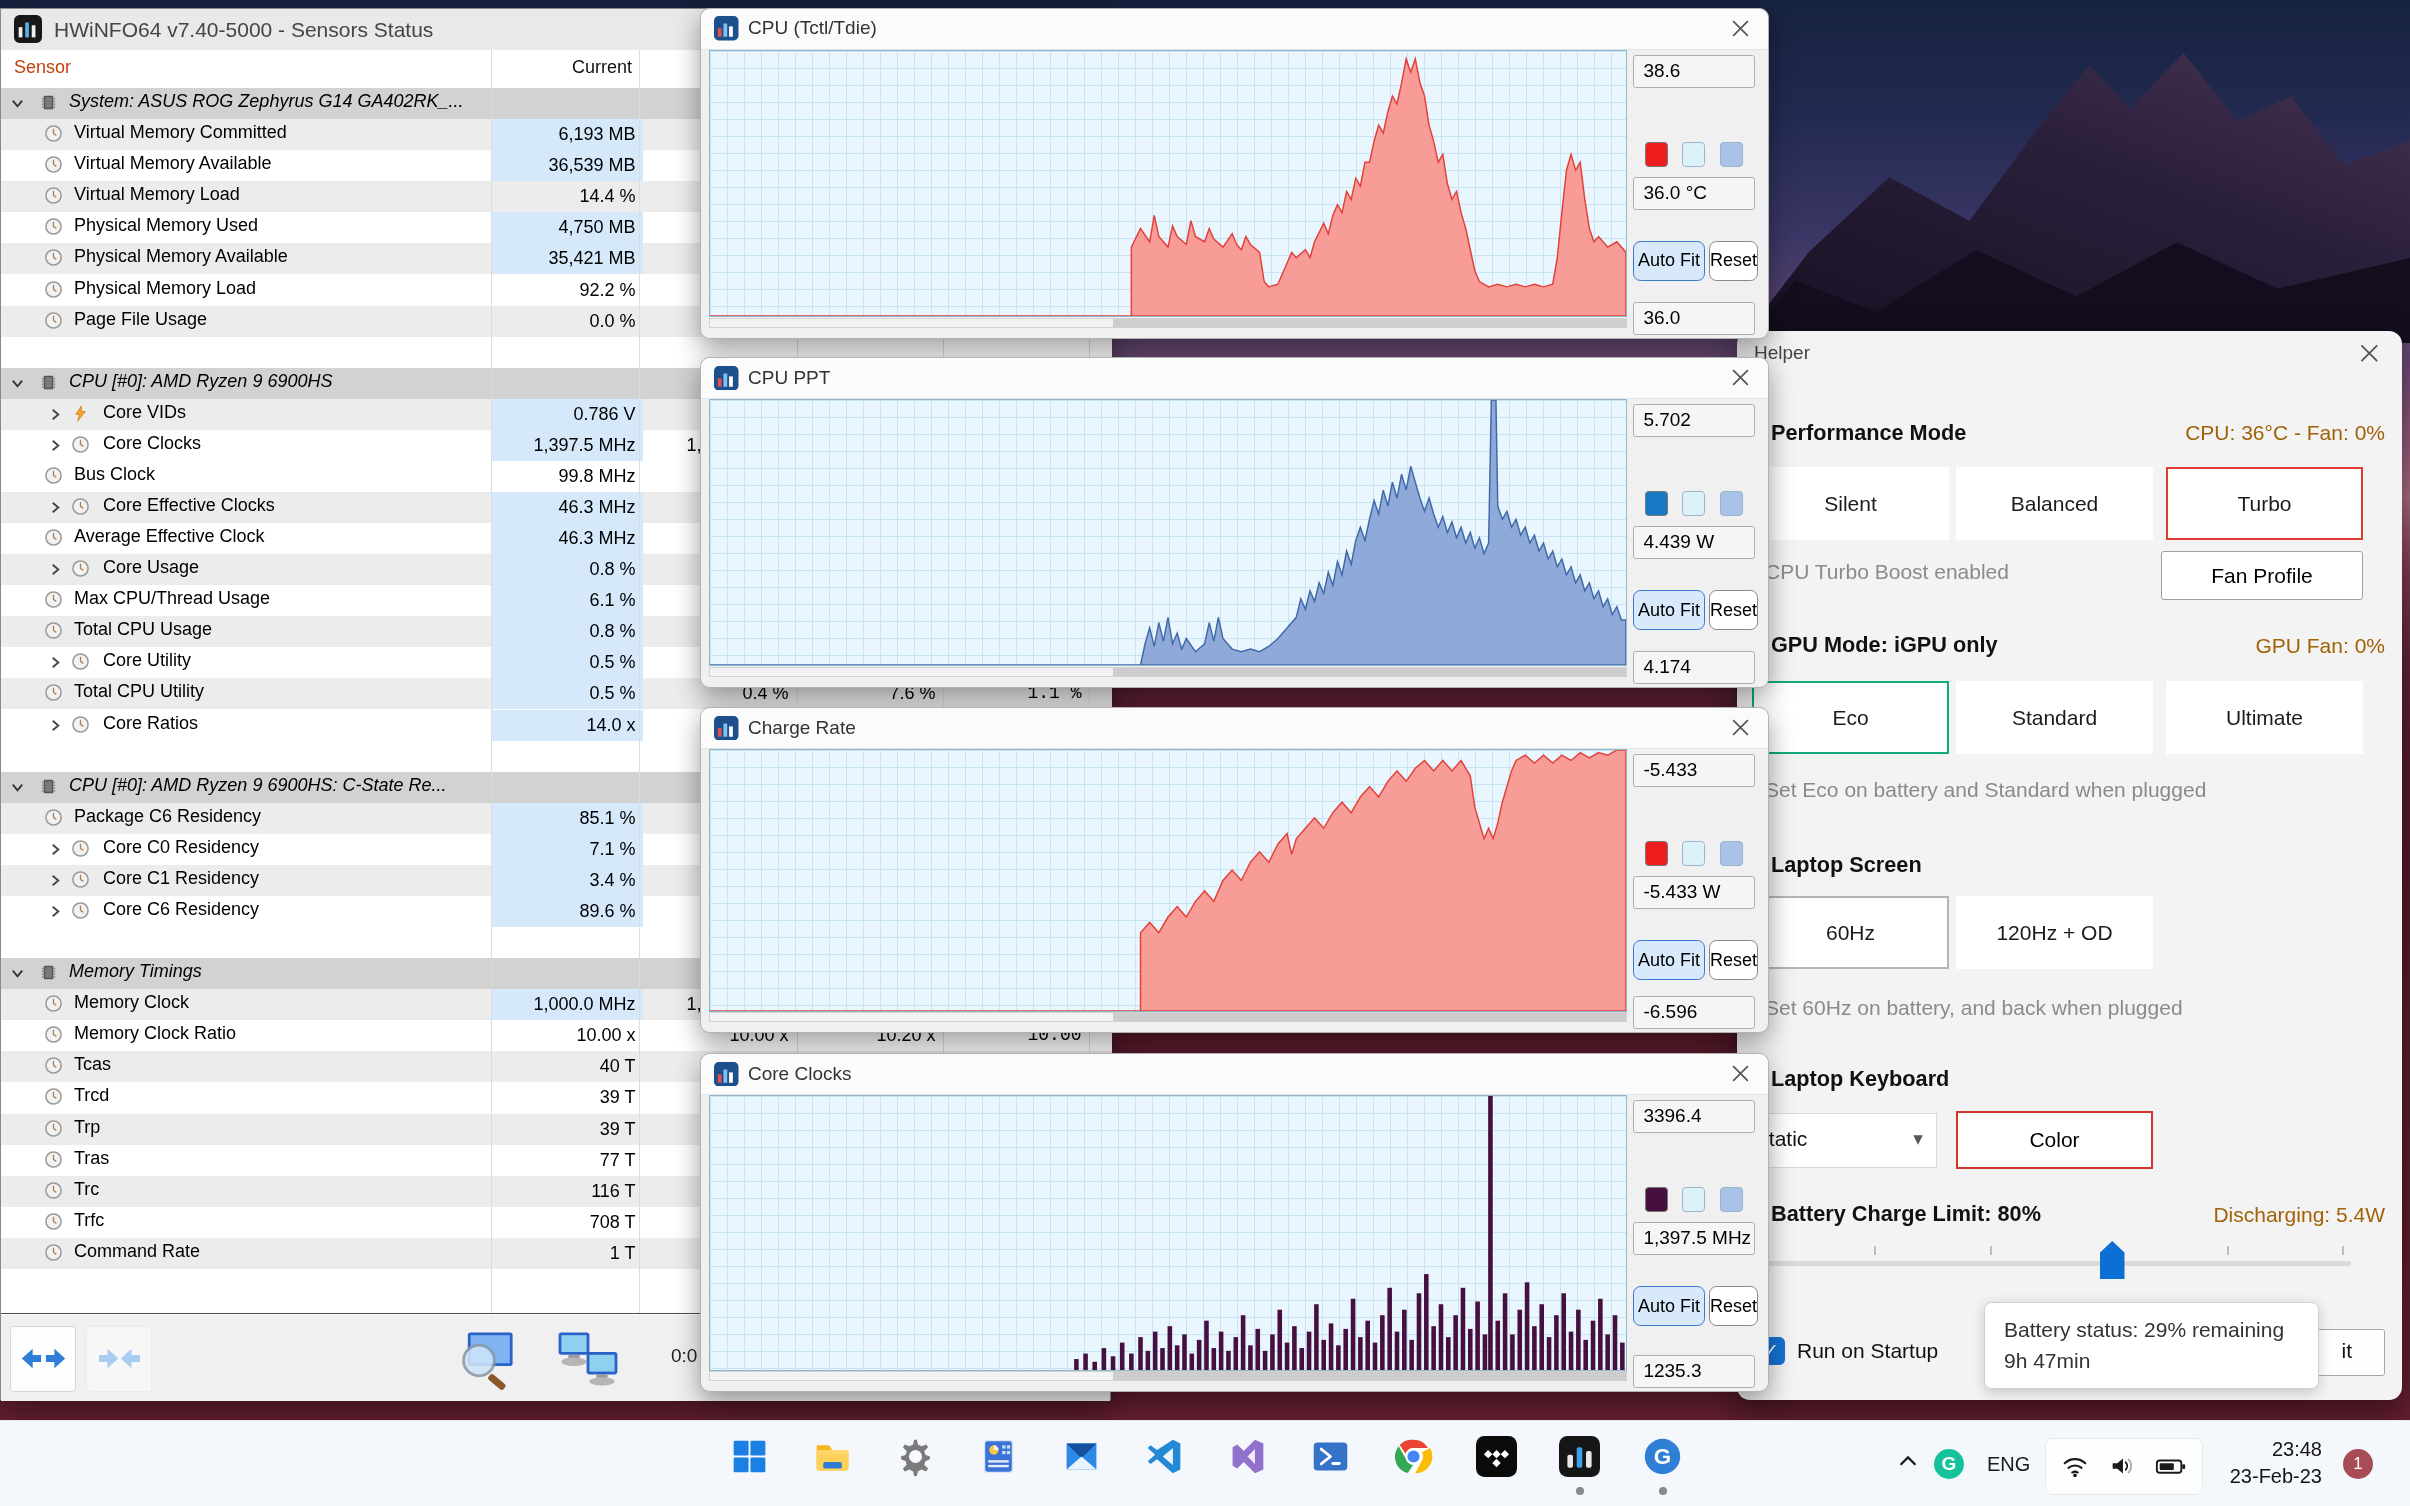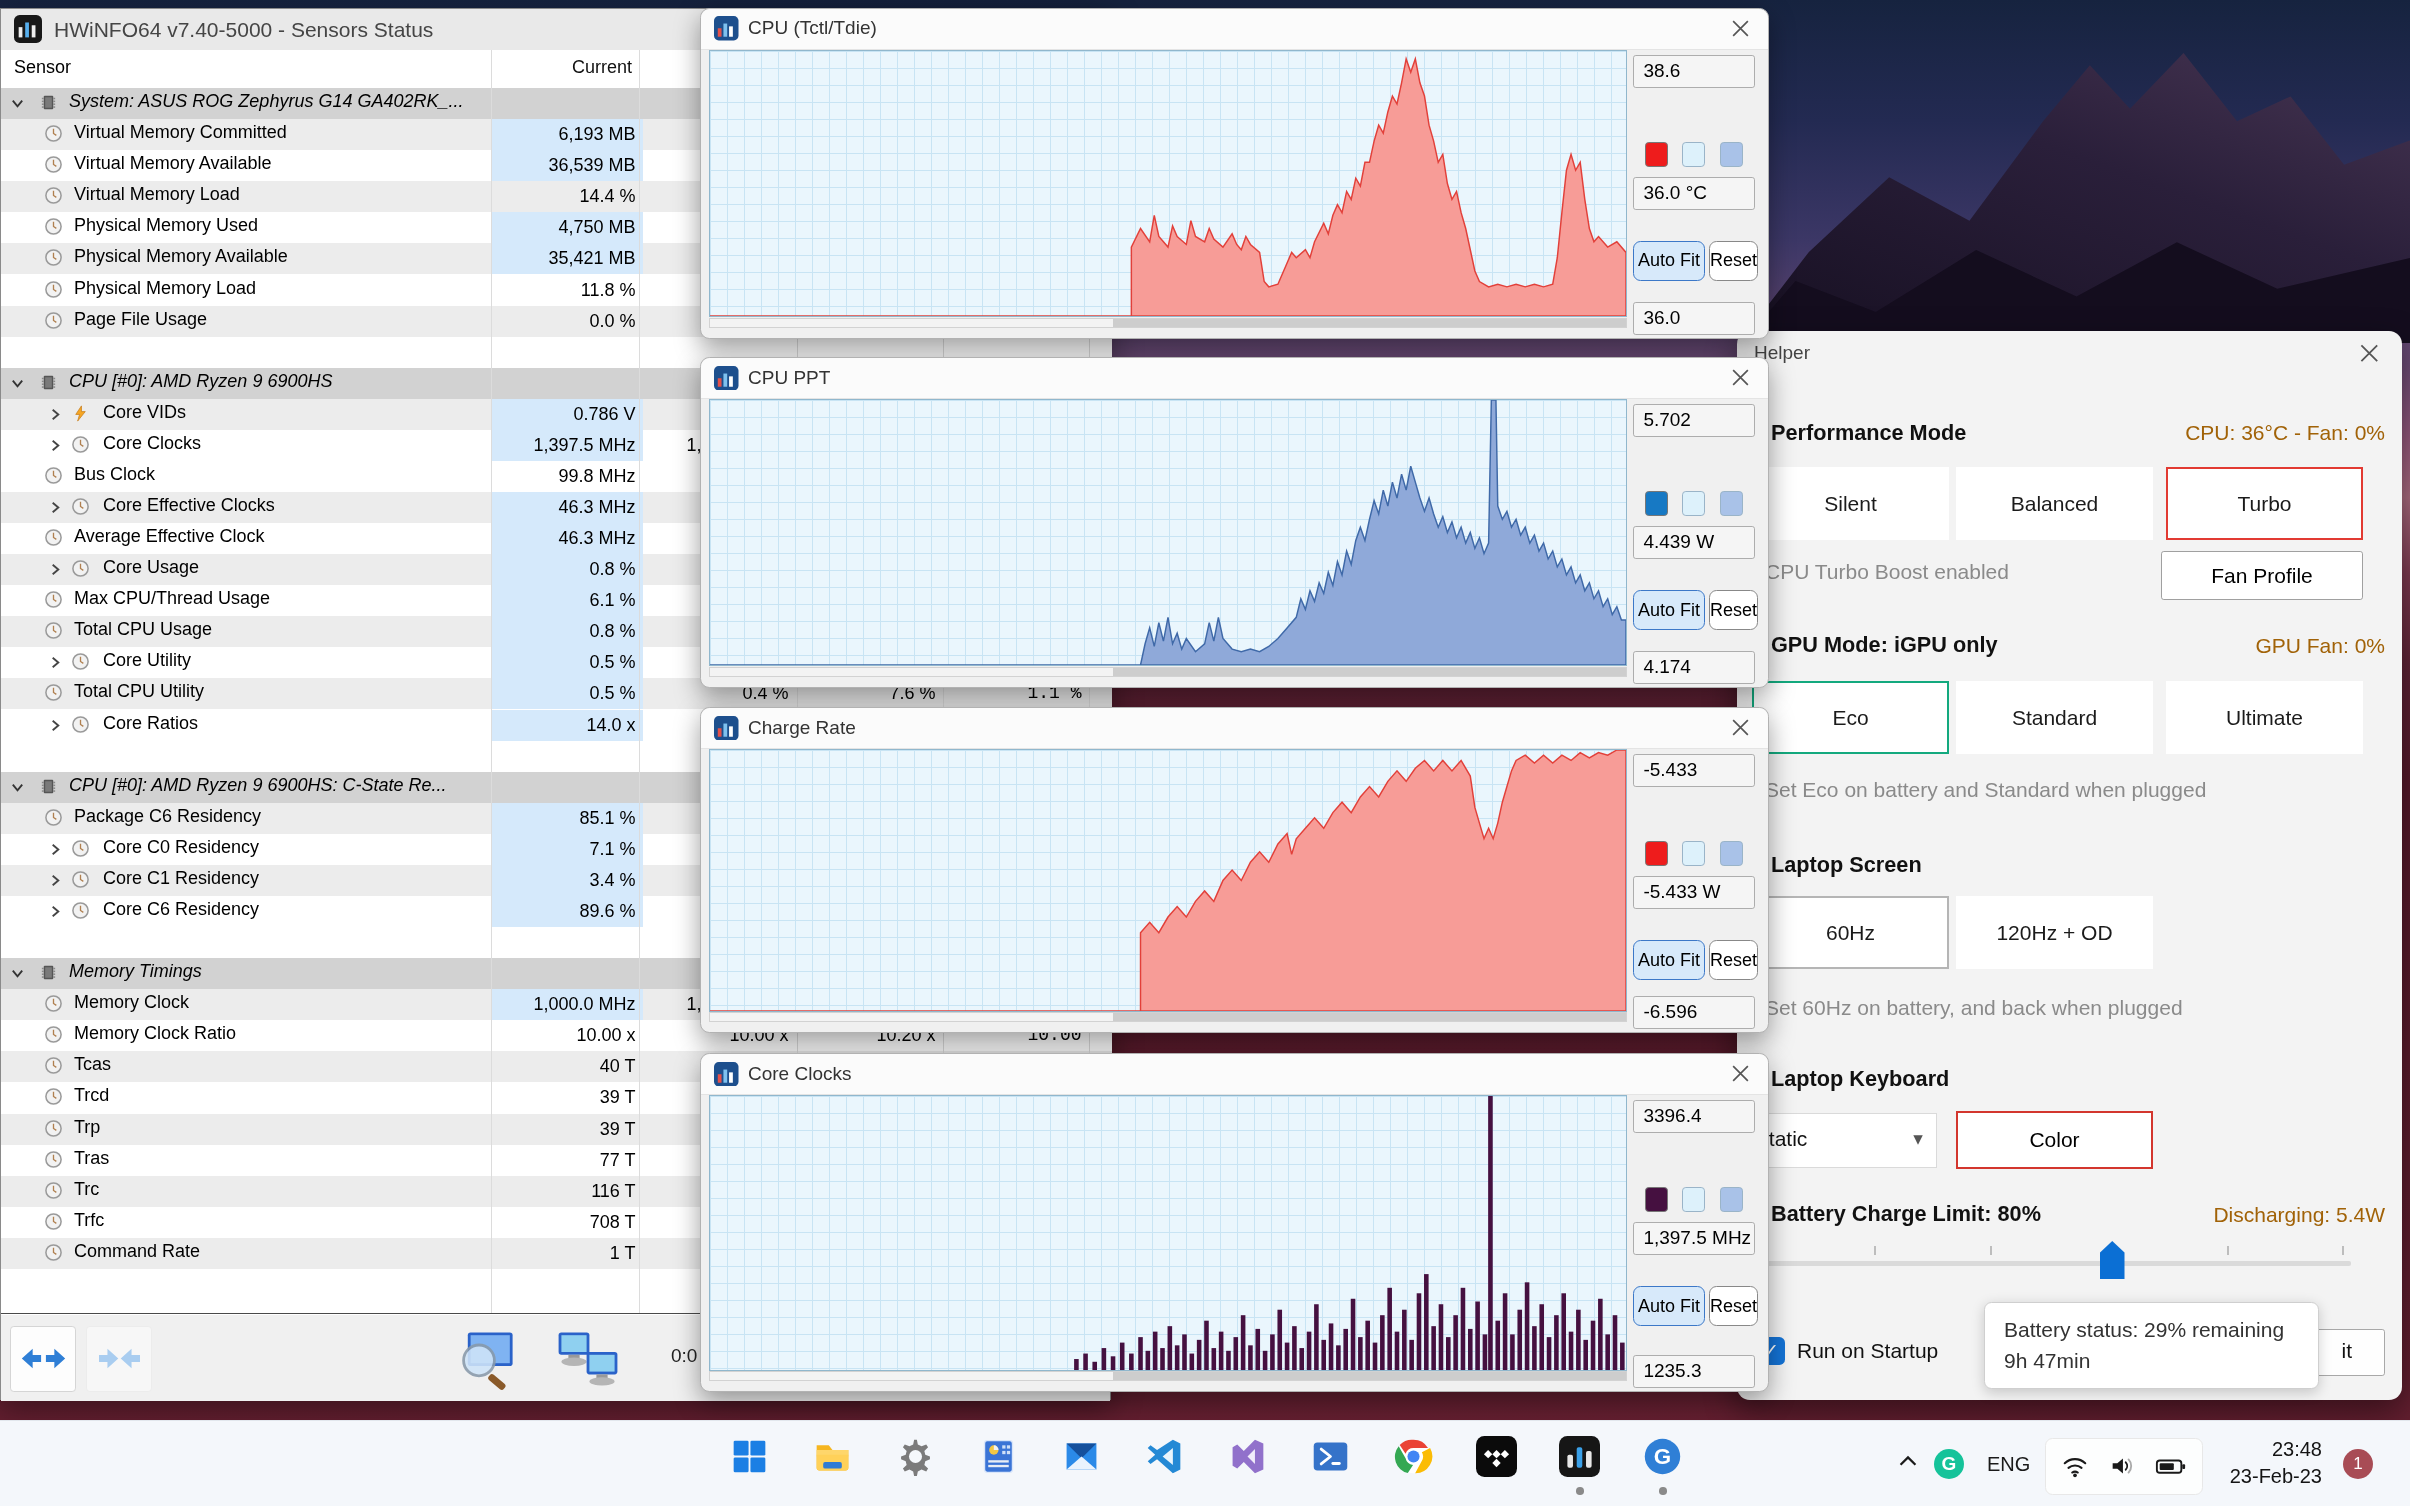--- a/index.html
+++ b/index.html
@@ -12,21 +12,21 @@
     clip-path:polygon(0 100%,10% 72%,22% 48%,34% 62%,45% 30%,52% 12%,58% 26%,66% 8%,74% 30%,82% 22%,90% 44%,100% 36%,100% 100%);}
   .mountain2{position:absolute;left:1742px;top:188px;width:669px;height:155px;
     background:#140d1e;clip-path:polygon(0 100%,8% 60%,20% 80%,35% 40%,50% 70%,65% 35%,80% 65%,100% 45%,100% 100%);}
   
   #hwinfo{position:absolute;left:0;top:7.5px;width:1111px;height:1392px;background:#fff;
     border:0.9px solid #8a8a8a;box-shadow:0 9.4px 28px rgba(0,0,0,.4);box-sizing:border-box;}
   #hw-titlebar{position:absolute;left:0;top:0;width:100%;height:41px;background:#e9e9e9;border-bottom:0.9px solid #c4c4c4;}
   #hw-title{position:absolute;left:53px;top:9.4px;font-size:21px;color:#454545;white-space:nowrap;}
   #hw-appicon{position:absolute;left:13px;top:6.6px;width:28px;height:28px;}
   #hw-header{position:absolute;left:0;top:41px;width:100%;height:38px;background:#fff;border-bottom:0.9px solid #a8a8a8;}
-  #hw-col-sensor{position:absolute;left:13px;top:7.5px;font-size:18px;color:#000000;}
+  #hw-col-sensor{position:absolute;left:13px;top:7.5px;font-size:18px;color:#c2410c;}
   #hw-col-current{position:absolute;left:490px;width:141px;top:7.5px;font-size:18px;color:#111;text-align:right;}
   .hw-vline{position:absolute;top:41px;width:0.9px;height:1263px;background:#dcdcdc;}
   .hw-row{position:absolute;left:0;width:1111px;height:31px;font-size:18px;color:#000;}
   .st-g{background:#ececec;} .st-w{background:#ffffff;} .st-s{background:#d2d2d2;}
   .hw-row .chev{position:absolute;top:7.5px;width:15px;height:15px;}
   .hw-row .ric{position:absolute;top:5.6px;width:19px;height:19px;}
   .hw-row .rlabel{position:absolute;top:3.8px;white-space:nowrap;}
   .hw-row .rlabel.it{font-style:italic;}
   .hw-cell{position:absolute;top:0;height:31px;line-height:31px;text-align:right;box-sizing:border-box;padding-right:7.5px;white-space:nowrap;}
   .c-cur{left:490px;width:152px;} .c-min{left:638px;width:157px;} .c-max{left:796px;width:146px;} .c-avg{left:942px;width:146px;font-family:Liberation Mono, monospace;}
@@ -182,21 +182,21 @@
             </svg></span>
           <span class="rlabel " style="left:73px">Physical Memory Available</span>
           <span class="hw-cell c-cur hl">35,421 MB</span>
         </div>
         <div class="hw-row st-w" style="top: 266px;">
           <span class="ric" style="left:43px"><svg viewBox="0 0 20 20">
               <circle cx="10" cy="10" r="8" fill="#f2f2f2" stroke="#9a9a9a" stroke-width="1.6"></circle>
               <path d="M10 5v5l3 2" stroke="#b08050" stroke-width="1.4" fill="none"></path>
             </svg></span>
           <span class="rlabel " style="left:73px">Physical Memory Load</span>
-          <span class="hw-cell c-cur ">11.8 %</span>
+          <span class="hw-cell c-cur ">92.2 %</span>
         </div>
         <div class="hw-row st-g" style="top: 297px;">
           <span class="ric" style="left:43px"><svg viewBox="0 0 20 20">
               <circle cx="10" cy="10" r="8" fill="#f2f2f2" stroke="#9a9a9a" stroke-width="1.6"></circle>
               <path d="M10 5v5l3 2" stroke="#b08050" stroke-width="1.4" fill="none"></path>
             </svg></span>
           <span class="rlabel " style="left:73px">Page File Usage</span>
           <span class="hw-cell c-cur ">0.0 %</span>
         </div>
         <div class="hw-row st-w" style="top: 328px;"></div>

